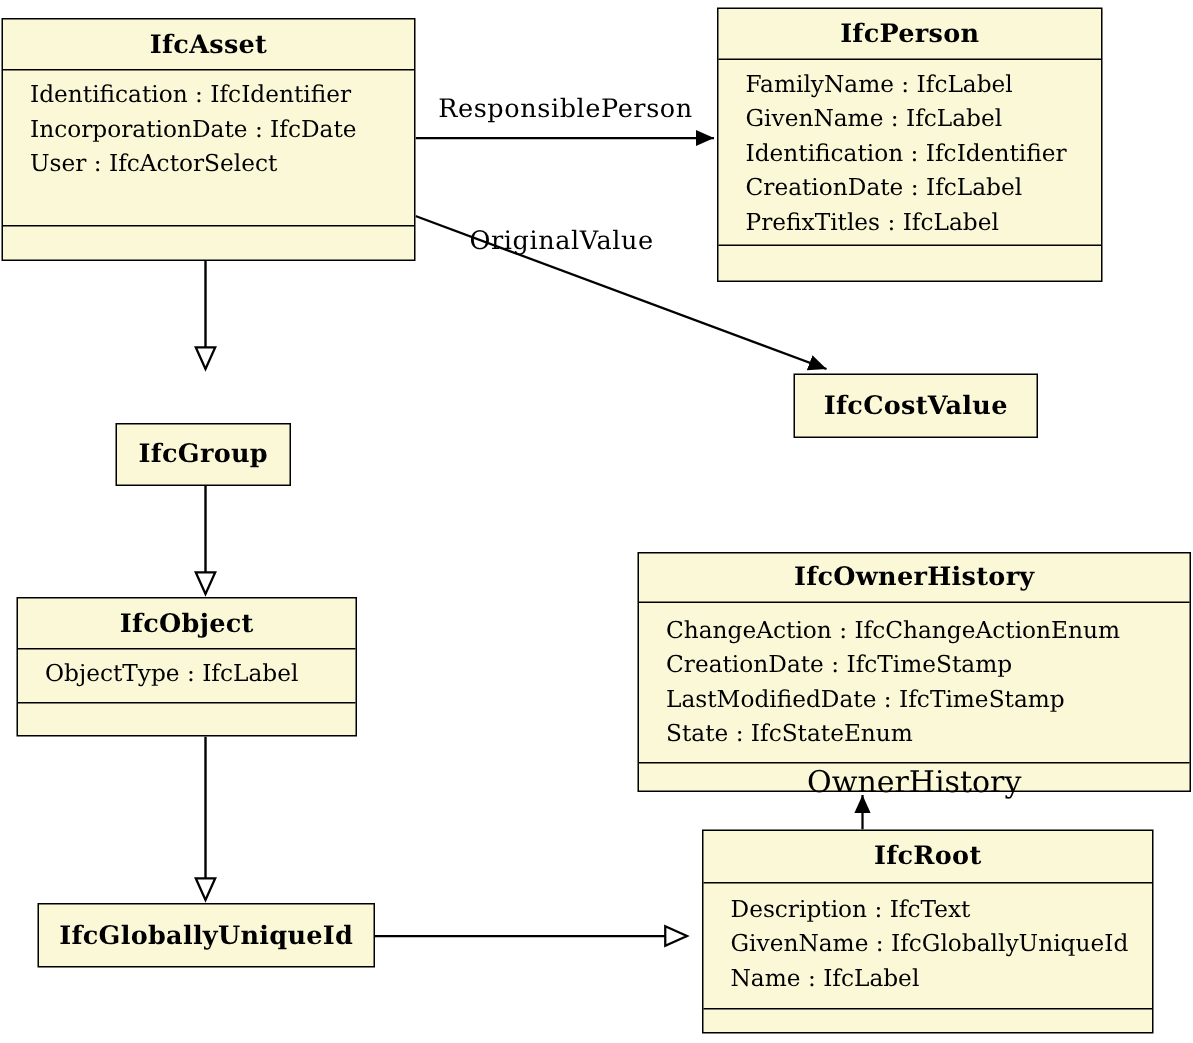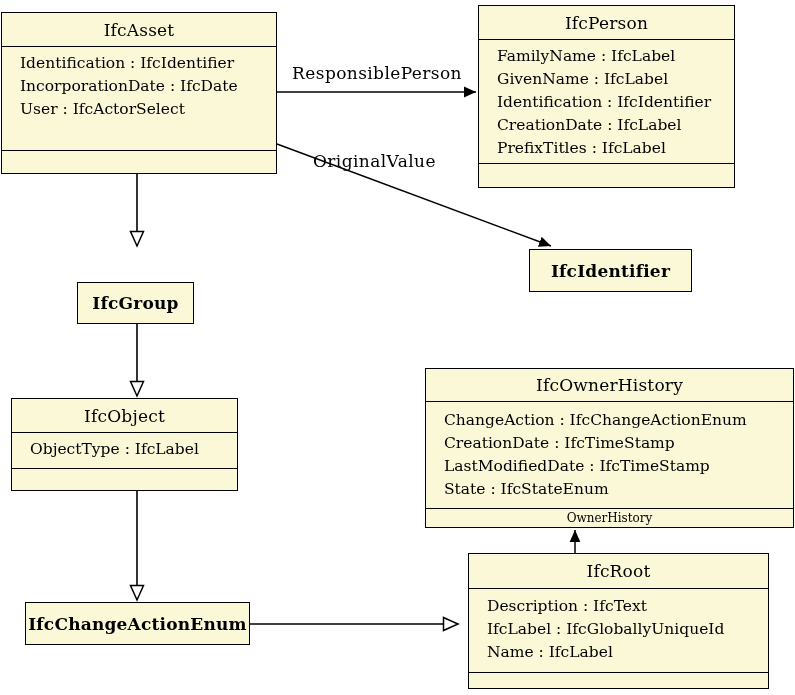--- a/index.html
+++ b/index.html
@@ -13,33 +13,33 @@
   body{font-family:"DejaVu Serif","Liberation Serif",serif;color:var(--text);}
   .canvas{position:relative;width:795px;height:695px;background:#ffffff;overflow:hidden;}
   .edges{position:absolute;left:0;top:0;width:795px;height:695px;pointer-events:none;}
   .cls{
     position:absolute;
     background:var(--box-fill);
     border:1.6px solid var(--box-border);
     display:flex;flex-direction:column;
   }
   .cls-title{
-    font-weight:normal;font-size:17px;letter-spacing:.2px;
+    font-weight:bold;font-size:17px;letter-spacing:.2px;
     display:flex;align-items:center;justify-content:center;
     border-bottom:1.4px solid var(--box-border);
     flex:0 0 auto;white-space:nowrap;
   }
   .cls-attrs{
     border-bottom:1.4px solid var(--box-border);
     padding:5px 4px 12px 18px;
     flex:0 0 auto;
   }
   .attr{font-size:15.5px;line-height:23px;white-space:nowrap;}
   .cls-footer{flex:1 1 auto;display:flex;align-items:center;justify-content:center;
-    font-size:12px;white-space:nowrap;}
+    font-size:20px;white-space:nowrap;}
   .cls-single{
     position:absolute;background:var(--box-fill);border:1.6px solid var(--box-border);
     display:flex;align-items:center;justify-content:center;
     font-weight:bold;font-size:17px;letter-spacing:.2px;white-space:nowrap;
   }
   .edge-label{
     position:absolute;font-size:17px;letter-spacing:.4px;white-space:nowrap;
   }
 </style>
 </head>
@@ -92,21 +92,21 @@
       <div class="attr">PrefixTitles : IfcLabel</div>
     </div>
     <div class="cls-footer"></div>
   </div>
 
   <div class="cls-single" style="left:77px;top:248px;width:117px;height:42px;margin-top:34px;">
       <span>IfcGroup</span>
     </div>
 
   <div class="cls-single" style="left:529px;top:249px;width:163px;height:43px;">
-      <span>IfcIdentifier</span>
+      <span>IfcCostValue</span>
     </div>
 
   <div class="cls" style="left:11px;top:398px;width:227px;height:93px;">
     <div class="cls-title" style="height:34px;">IfcObject</div>
     <div class="cls-attrs" style="height:36px;">
       <div class="attr">ObjectType : IfcLabel</div>
     </div>
     <div class="cls-footer"></div>
   </div>
 
@@ -115,28 +115,28 @@
     <div class="cls-attrs" style="height:107px;padding-top:7px;">
       <div class="attr">ChangeAction : IfcChangeActionEnum</div>
       <div class="attr">CreationDate : IfcTimeStamp</div>
       <div class="attr">LastModifiedDate : IfcTimeStamp</div>
       <div class="attr">State : IfcStateEnum</div>
     </div>
     <div class="cls-footer">OwnerHistory</div>
   </div>
 
   <div class="cls-single" style="left:25px;top:602px;width:225px;height:43px;">
-      <span>IfcChangeActionEnum</span>
+      <span>IfcGloballyUniqueId</span>
     </div>
 
   <div class="cls" style="left:468px;top:553px;width:301px;height:136px;">
     <div class="cls-title" style="height:35px;">IfcRoot</div>
     <div class="cls-attrs" style="height:84px;padding-top:6px;">
       <div class="attr">Description : IfcText</div>
-      <div class="attr">IfcLabel : IfcGloballyUniqueId</div>
+      <div class="attr">GivenName : IfcGloballyUniqueId</div>
       <div class="attr">Name : IfcLabel</div>
     </div>
     <div class="cls-footer"></div>
   </div>
 
   <div class="edge-label" style="left:289px;top:63px;width:176px;text-align:center;">ResponsiblePerson</div>
   <div class="edge-label" style="left:313px;top:151px;">OriginalValue</div>
 
 </div>
 

